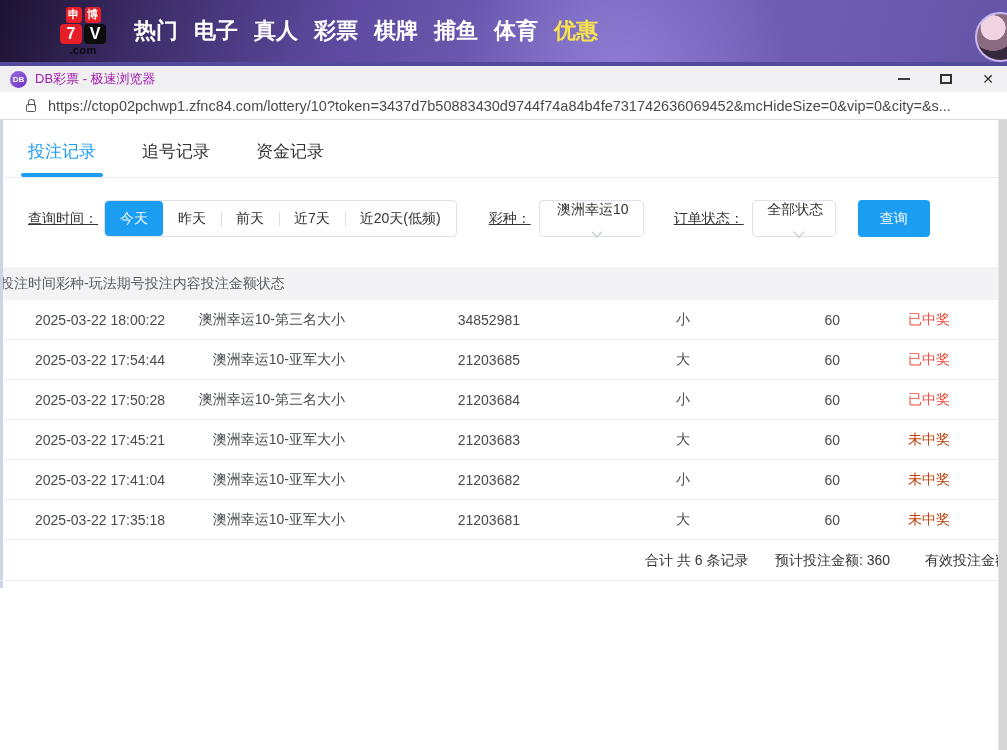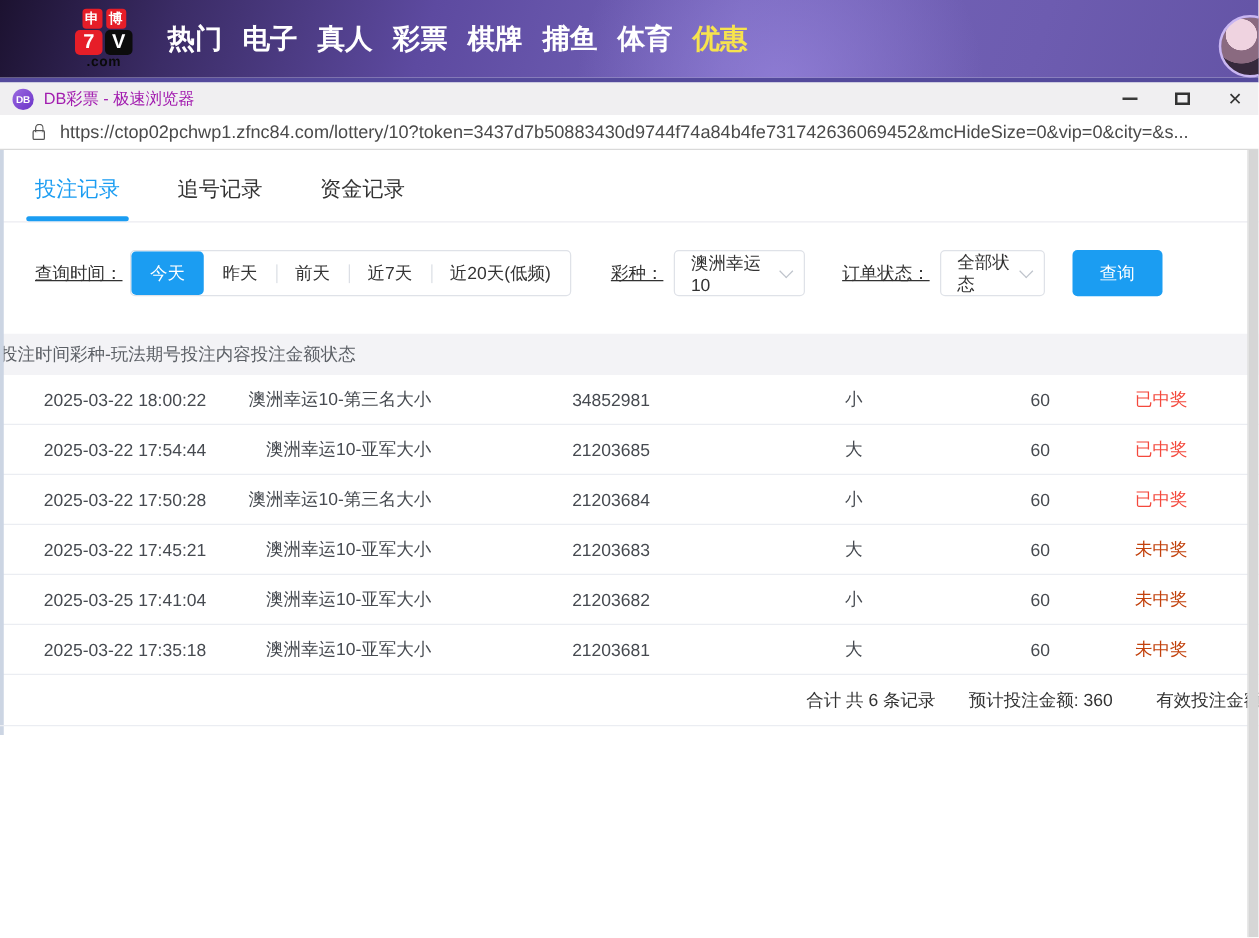--- a/index.html
+++ b/index.html
@@ -70,21 +70,21 @@
   .time-opt { position:relative; border:none; background:none; font-family:inherit; font-size:14px;
               color:#333; padding:0 15px; cursor:pointer; }
   .time-opt.active { background:#1b9df2; color:#fff; border-radius:4px; }
   .time-opt + .time-opt::before { content:''; position:absolute; left:0; top:50%; transform:translateY(-50%);
                                   width:1px; height:15px; background:#dcdfe5; }
   .time-opt.active + .time-opt::before { display:none; }
   .lbl-lottery { margin-left:32px; }
   .lbl-status { margin-left:30px; }
   .select { display:flex; align-items:center; justify-content:space-between; border:1px solid #dfe2e8;
             border-radius:4px; height:37px; margin-left:8px; padding:0 10px 0 13px; font-size:14px;
-            color:#333; cursor:pointer; background:#fff; }
+            color:#333; cursor:pointer; background:#fff;flex-direction:column; }
   .select.lottery { width:105px; }
   .select.status { width:84px; }
   .chevron { width:8px; height:8px; border-right:1.5px solid #bfc4cc; border-bottom:1.5px solid #bfc4cc;
              transform:rotate(45deg); margin:-4px 0 0 8px; flex:none; }
   .search-btn { margin-left:22px; width:72px; height:37px; border:none; border-radius:4px;
                 background:#1b9df2; color:#fff; font-size:14px; font-family:inherit; cursor:pointer; }
 
   .table { margin-top:30px; }
   .t-head { display:flex; height:33px; align-items:center; background:#f3f3f6; color:#5c6066; font-size:14px; }
   .t-row { display:flex; height:40px; align-items:center; border-bottom:1px solid #ebedf2;
@@ -234,21 +234,21 @@
             </div>
             <div class="t-row">
               <span class="c c1">2025-03-22 17:45:21</span>
               <span class="c c2">澳洲幸运10-亚军大小</span>
               <span class="c c3">21203683</span>
               <span class="c c4">大</span>
               <span class="c c5">60</span>
               <span class="c c6 status lost">未中奖</span>
             </div>
             <div class="t-row">
-              <span class="c c1">2025-03-25 17:41:04</span>
+              <span class="c c1">2025-03-22 17:41:04</span>
               <span class="c c2">澳洲幸运10-亚军大小</span>
               <span class="c c3">21203682</span>
               <span class="c c4">小</span>
               <span class="c c5">60</span>
               <span class="c c6 status lost">未中奖</span>
             </div>
             <div class="t-row">
               <span class="c c1">2025-03-22 17:35:18</span>
               <span class="c c2">澳洲幸运10-亚军大小</span>
               <span class="c c3">21203681</span>

